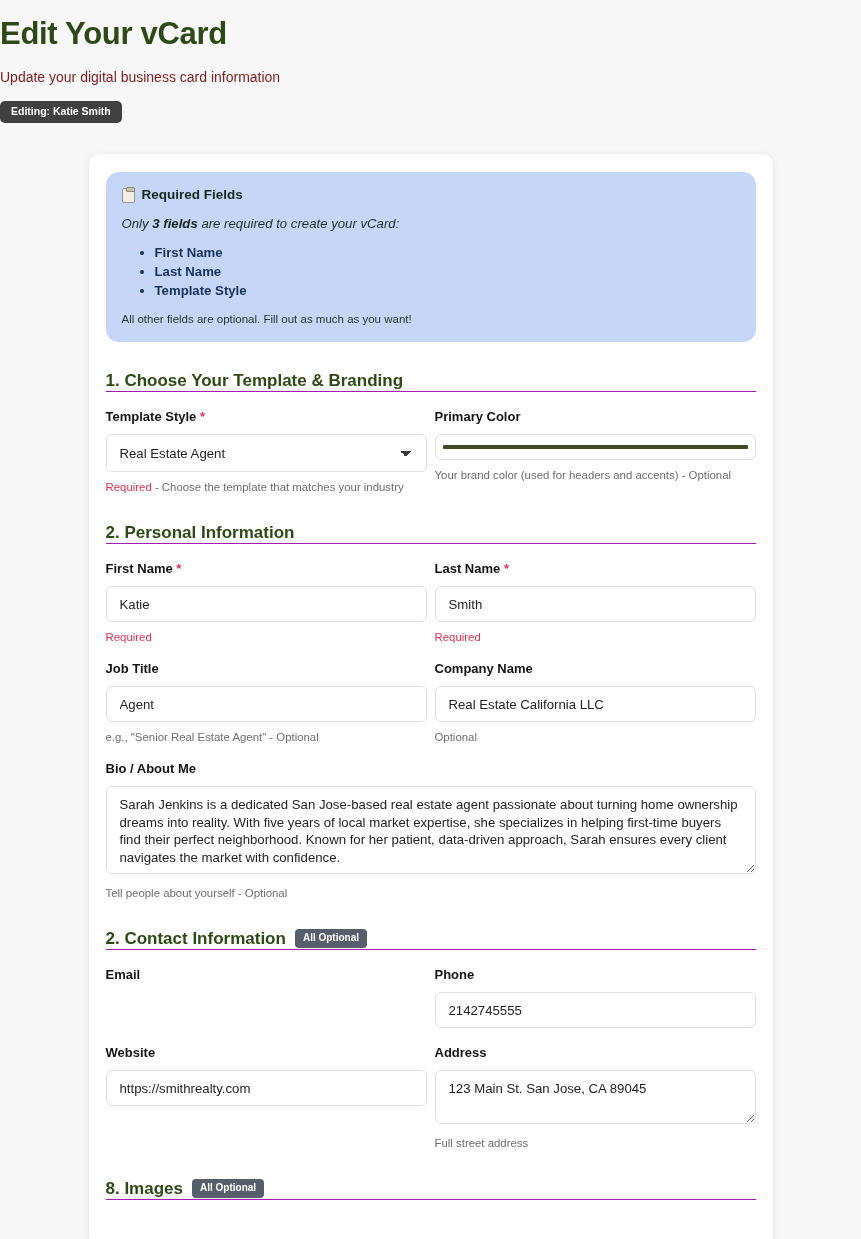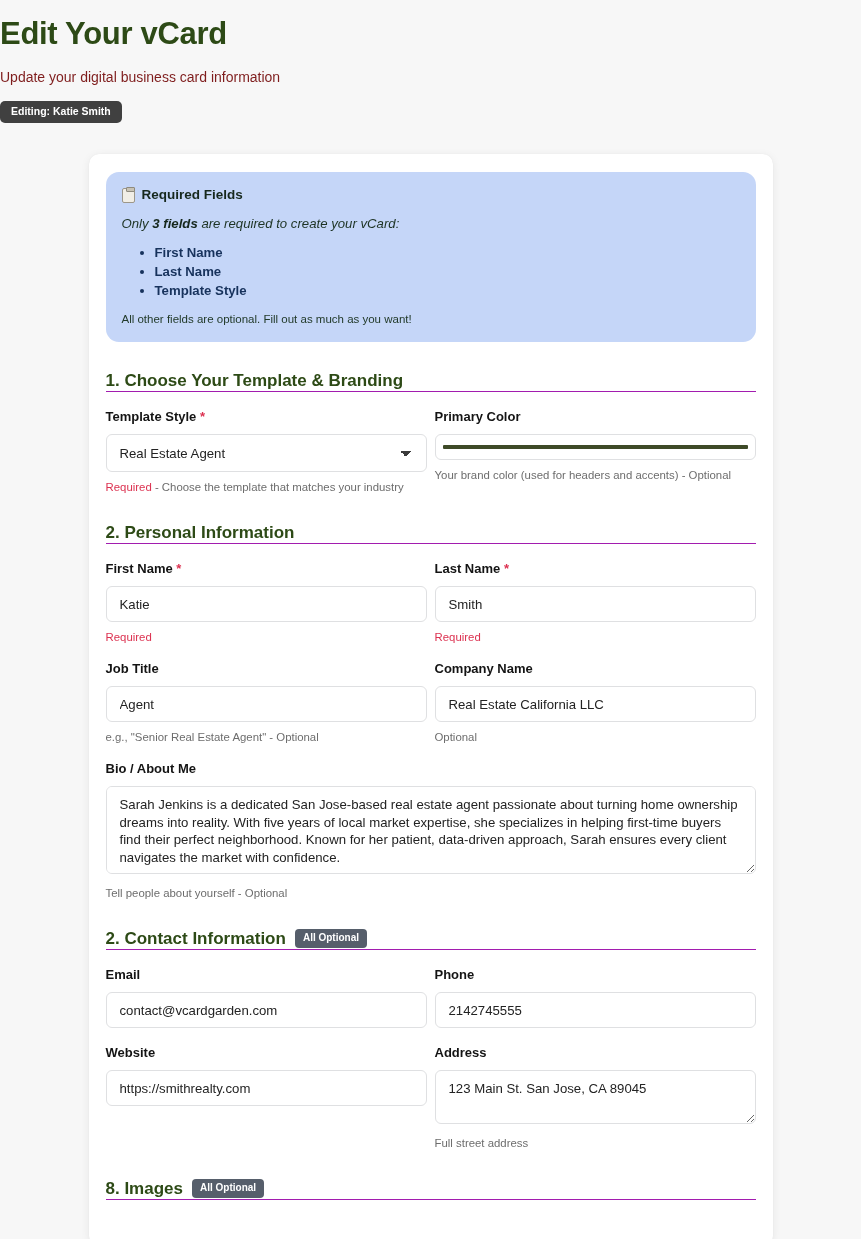--- a/index.html
+++ b/index.html
@@ -325,21 +325,20 @@
 
   <div class="section">
     <div class="section-head">
       <span class="section-title">2. Contact Information</span>
       <span class="optional-badge">All Optional</span>
     </div>
 
     <div class="row">
       <div class="col">
         <label class="field-label">Email</label>
-        <input class="control" type="text" value="contact@vcardgarden.com" style="">
       </div>
       <div class="col">
         <label class="field-label">Phone</label>
         <input class="control" type="text" value="2142745555" style="">
       </div>
     </div>
 
     <div class="row">
       <div class="col">
         <label class="field-label">Website</label>

